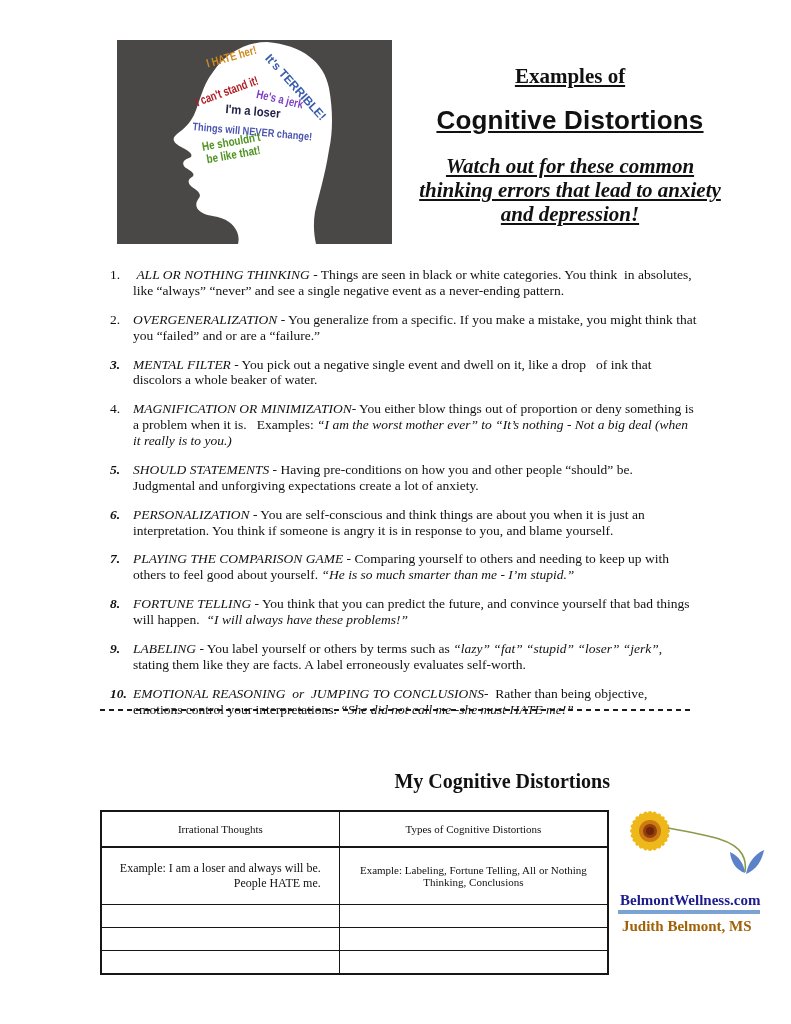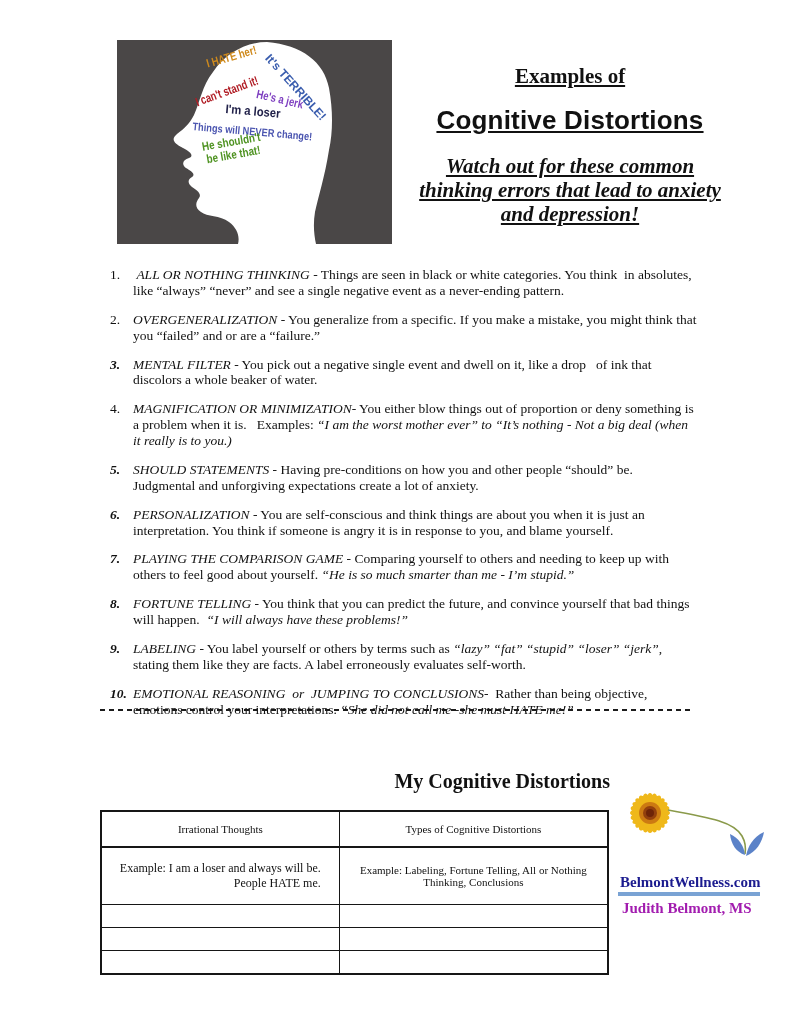--- a/index.html
+++ b/index.html
@@ -50,24 +50,24 @@
   table.ws { position:absolute; left:100px; top:810px; width:509px; border-collapse:collapse; table-layout:fixed; }
   table.ws col.c1 { width:47%; }
   table.ws th, table.ws td { border:1.8px solid #161616; }
   table.ws { border:2.5px solid #161616; }
   table.ws th { height:36px; font-size:11px; font-weight:normal; border-bottom-width:2.2px; }
   table.ws td.example-left  { height:57px; font-size:12px; text-align:right; padding:4px 18px 4px 12px; vertical-align:middle; }
   table.ws td.example-right { height:57px; font-size:11px; text-align:center; padding:16px 8px; vertical-align:middle;margin-left:32px; }
   table.ws td.blank { height:23px; }
 
   
-  .logo { position:absolute; left:612px; top:786px; width:180px; }
+  .logo { position:absolute; left:612px; top:804px; width:180px; }
   .logo .site   { margin:10px 0 0 8px; font-size:15px; font-weight:bold; color:#1b1b8f; }
   .logo .bar    { margin:1px 0 4px 6px; width:142px; height:4px; background:#7aa3d4; }
-  .logo .author { margin-left:10px; font-size:15px; font-weight:bold; color:#a21caf; }
+  .logo .author { margin-left:10px; font-size:15px; font-weight:bold; color:#a16207; }
 </style>
 </head>
 <body>
 
 <div class="sheet">
 
   <div class="head-box" style="background: rgb(74, 71, 71);">
     <svg width="275" height="204" viewBox="0 0 275 204">
       <path fill="#ffffff" d="M 150 2
         C 185 5 207 22 212 48

